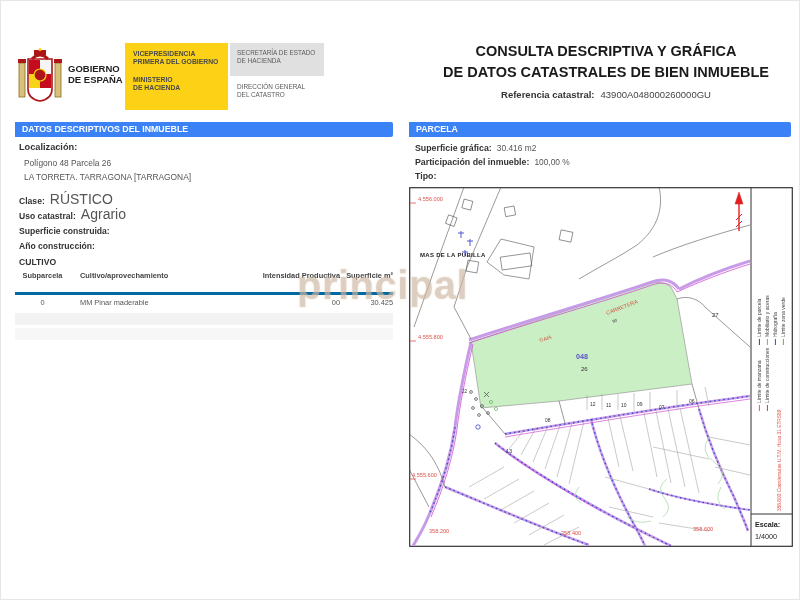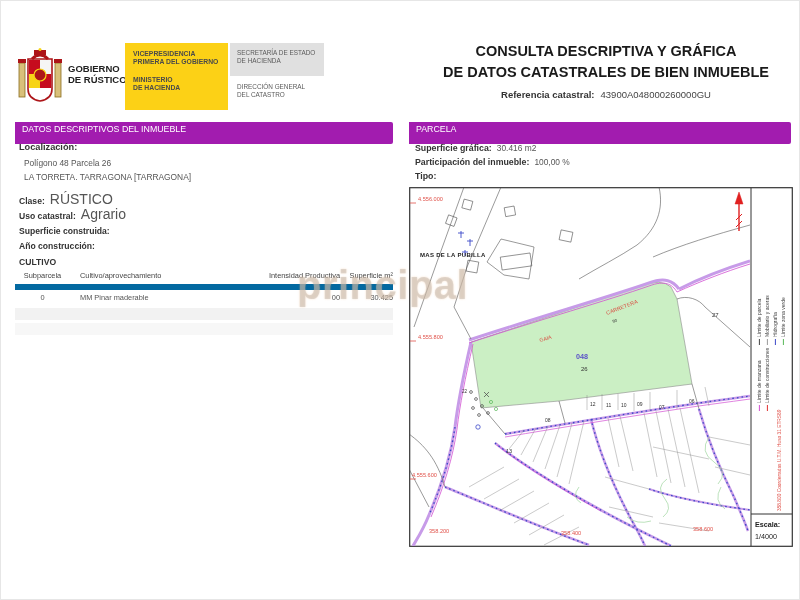--- a/index.html
+++ b/index.html
@@ -16,36 +16,36 @@
   .gbox .gtop{background:#E0E0E0;height:33px;padding:6px 0 0 7px;box-sizing:border-box;}
   .gbox .gbot{padding:7px 0 0 7px;}
   .gbox .l{font-size:6.4px;line-height:7.6px;color:#5a5a5a;}
   .titleblock{position:absolute;left:420px;top:42px;width:370px;text-align:center;color:#1a1a1a;}
   .titleblock .t{font-size:14.5px;font-weight:bold;}
   .titleblock .t2{margin-top:5px;}
   .refline{margin-top:9px;font-size:9.5px;color:#333;}
   .refline .rl{font-weight:bold;}
   .refline .rv{margin-left:6px;color:#444;}
   
-  .bar{position:absolute;height:22px;background:#a21caf;color:#fff;font-weight:normal;
+  .bar{position:absolute;height:15px;background:#3b82f6;color:#fff;font-weight:bold;
        font-size:8.8px;line-height:15px;padding-left:7px;box-sizing:border-box;border-radius:0 2px 2px 0;}
   .bar-left{left:14px;top:121px;width:378px;}
   .bar-right{left:408px;top:121px;width:382px;}
   
   .lbl{font-weight:bold;color:#333;}
   .val{color:#555;}
   .loc-label{position:absolute;left:18px;top:141px;font-size:9.2px;font-weight:bold;color:#333;}
   .loc1{position:absolute;left:23px;top:157px;font-size:8.4px;color:#555;}
   .loc2{position:absolute;left:23px;top:171px;font-size:8.4px;color:#555;}
   .frow{position:absolute;left:18px;font-size:8.6px;}
   .frow .val{font-size:14px;margin-left:5px;}
   .cultivo-title{position:absolute;left:18px;top:256px;font-size:8.6px;font-weight:bold;color:#333;}
   .ctable{position:absolute;left:14px;top:270px;width:378px;font-size:7.4px;}
   .crow{display:flex;}
-  .chead{border-bottom:6px solid #0369a1;padding-bottom:4px;font-weight:normal;color:#444;}
+  .chead{border-bottom:3px solid #0369a1;padding-bottom:12px;font-weight:bold;color:#444;}
   .cdata{margin-top:3px;color:#555;}
   .c1{width:55px;text-align:center;}
   .c2{width:175px;padding-left:10px;box-sizing:border-box;}
   .c3{width:95px;text-align:right;}
   .c4{width:53px;text-align:right;}
   .stripe1{margin-top:6px;height:12px;background:#f2f2f2;}
   .stripe2{margin-top:3px;height:12px;background:#f7f7f7;}
   
   .rrow{position:absolute;left:414px;font-size:8.8px;}
   .rrow .val{font-size:8.4px;margin-left:5px;}
@@ -70,21 +70,21 @@
     <rect x="23" y="13" width="11" height="14" fill="#f5f5f5"></rect>
     <rect x="12" y="27" width="11" height="14" fill="#f7d417"></rect>
     <path d="M23,27 h11 v14 h-11 Z" fill="#c60b1e"></path>
     <circle cx="23" cy="28" r="6" fill="#ad1519" stroke="#f7d417" stroke-width="1.2"></circle>
     <path d="M15,12 q8,-8 16,0" fill="none" stroke="#ad1519" stroke-width="3"></path>
     <rect x="17" y="3" width="12" height="5" fill="#ad1519"></rect>
     <circle cx="23" cy="2.5" r="1.5" fill="#f7d417"></circle>
   </svg>
   <div class="gob">
     <div>GOBIERNO</div>
-    <div>DE RÚSTICO</div>
+    <div>DE ESPAÑA</div>
   </div>
 
   <div class="ybox">
     <div class="l">VICEPRESIDENCIA</div>
     <div class="l">PRIMERA DEL GOBIERNO</div>
     <div class="grp2">
       <div class="l">MINISTERIO</div>
       <div class="l">DE HACIENDA</div>
     </div>
   </div>

